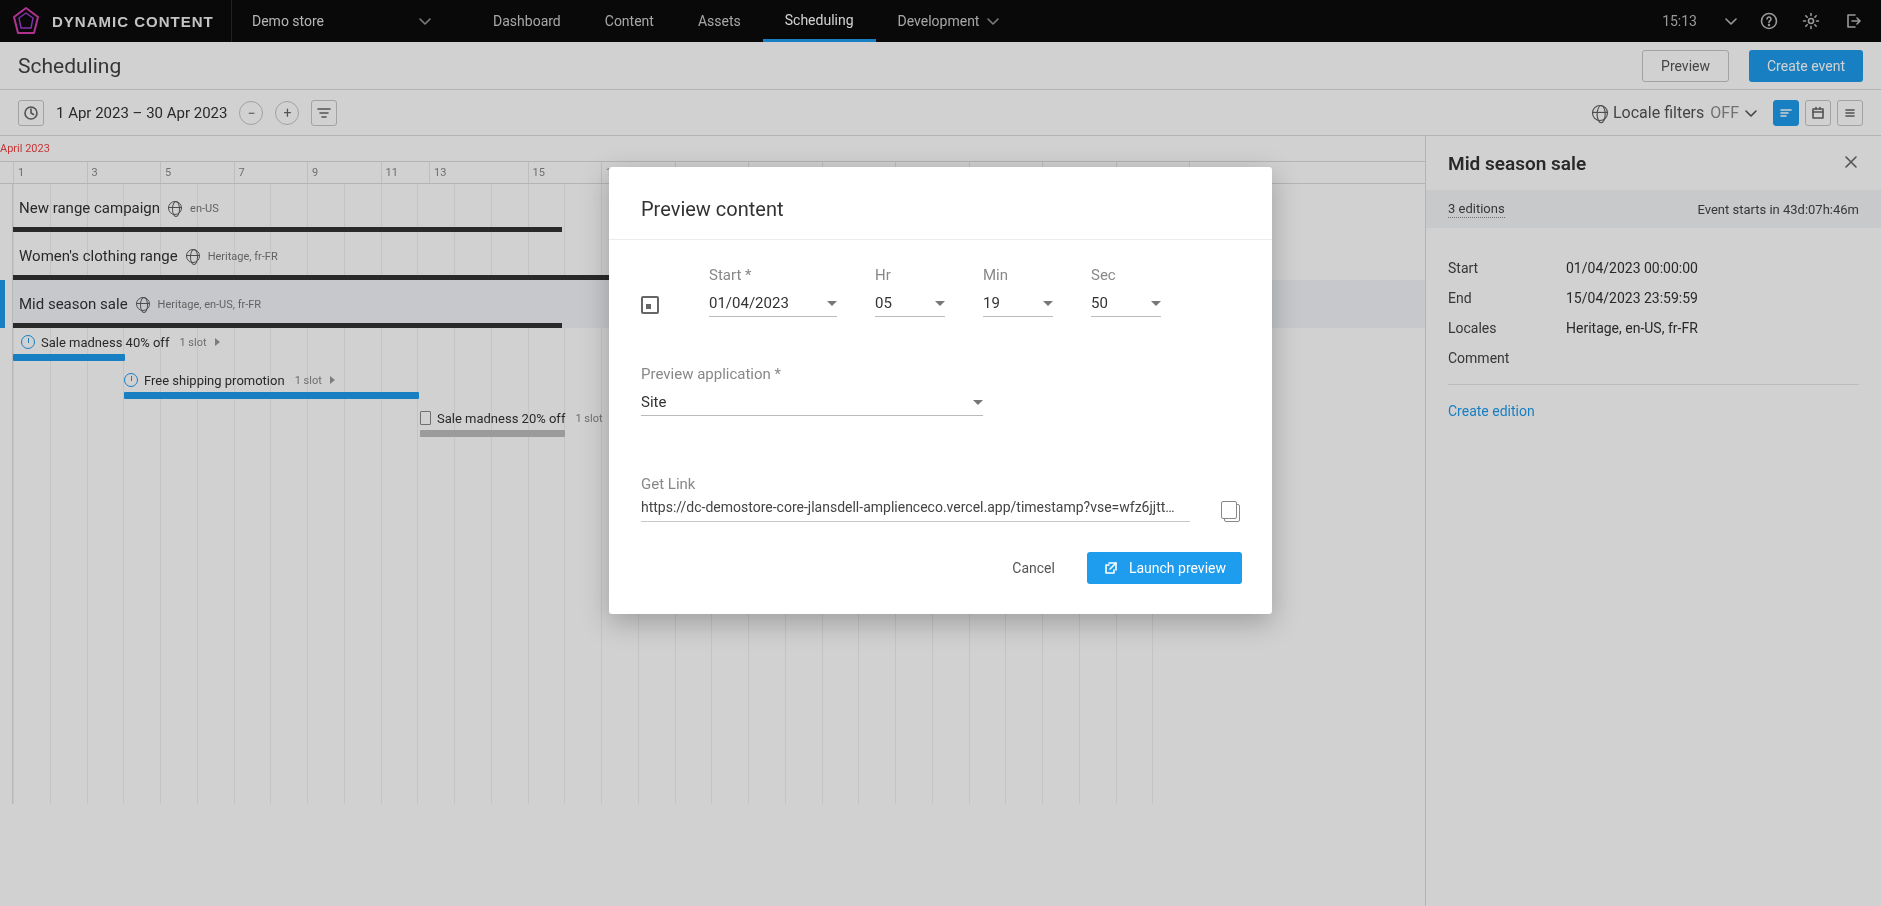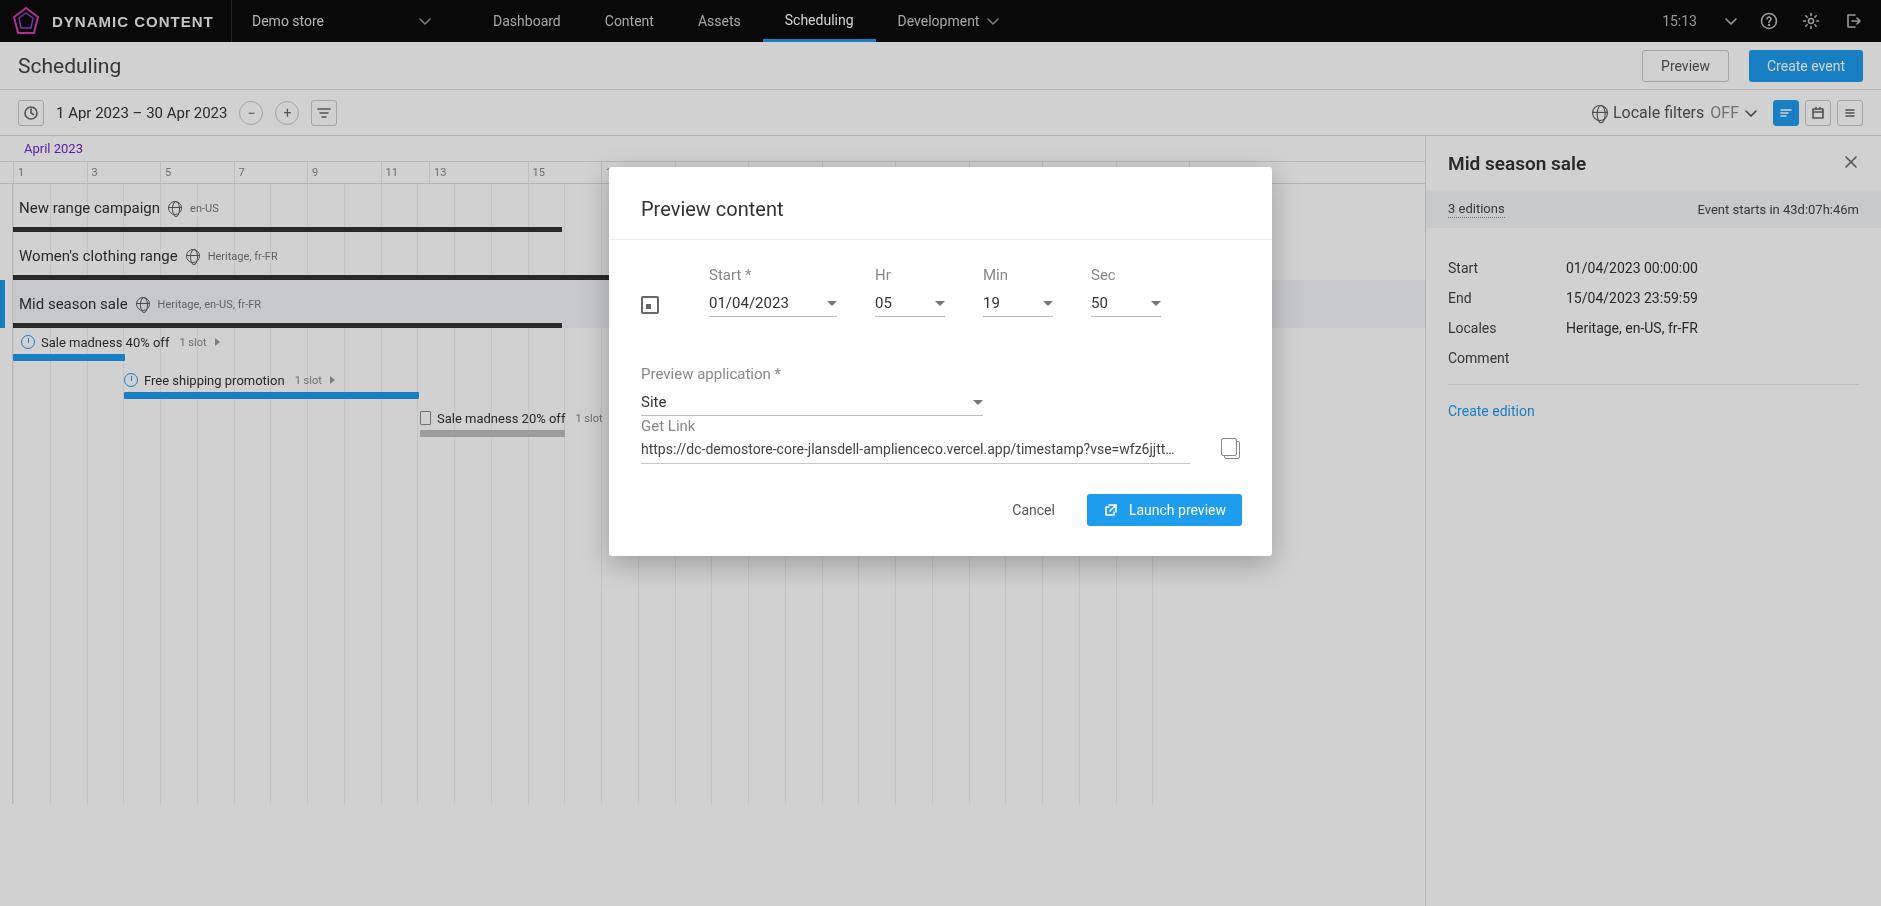--- a/index.html
+++ b/index.html
@@ -47,21 +47,21 @@
   .toolbar .daterange{font-size:15px;color:#333;}
   .toolbar-right{display:flex;align-items:center;gap:16px;}
   .locale-filter{display:flex;align-items:center;gap:6px;color:#555;cursor:pointer;}
   .muted{color:var(--muted);}
   .viewseg{display:flex;gap:6px;}
   .viewseg .seg{width:26px;height:26px;border:1px solid #c6c6c6;border-radius:3px;display:inline-flex;align-items:center;justify-content:center;color:#666;cursor:pointer;}
   .viewseg .seg.active{background:var(--blue);border-color:var(--blue);color:#fff;}
   
   .main{position:absolute;top:136px;left:0;right:0;bottom:0;display:flex;}
   .timeline-wrap{flex:1;position:relative;border-right:1px solid var(--border);overflow:hidden;}
-  .month-row{height:26px;border-bottom:1px solid var(--border);padding-left:24px;font-size:13px;color:#6d28d9;display:flex;align-items:center;}
+  .month-row{height:26px;border-bottom:1px solid var(--border);font-size:11px;color:#ef4444;display:flex;align-items:center;}
   .days-row{height:22px;border-bottom:1px solid var(--border);position:relative;font-size:11px;color:#888;}
   .days-row .tick{position:absolute;top:0;bottom:0;border-left:1px solid #e8e8e8;padding-left:4px;display:flex;align-items:center;}
   .gantt{position:relative;height:620px;}
   .col{position:absolute;top:0;bottom:0;border-left:1px solid #f0f0f0;}
   .gutter{position:absolute;left:0;top:0;width:13px;height:100%;background:#fff;}
   .gutter::after{content:"";position:absolute;left:12px;top:0;bottom:0;width:1px;background:#e0e0e0;}
   .event-group{position:absolute;left:13px;right:0;}
   .event-group .row{height:48px;display:flex;align-items:center;padding-left:6px;gap:8px;}
   .event-group.selected .row{background:#f2f5f8;}
   .event-group .name{font-size:15px;color:#333;}
@@ -101,22 +101,22 @@
   .modal-body{padding:26px 32px 10px;}
   .modal-desc{font-size:14px;color:#555;margin-bottom:34px;}
   .field-row{display:flex;gap:38px;align-items:flex-end;margin-bottom:48px;}
   .md-field{display:flex;flex-direction:column;}
   .md-label{font-size:15px;color:#888;margin-bottom:6px;}
   .md-input{border:none;border-bottom:1px solid #bbb;font-size:15px;color:#333;padding:4px 0;background:transparent;outline:none;}
   .md-select{display:flex;align-items:center;justify-content:space-between;gap:20px;min-width:60px;}
   .tri-down{width:0;height:0;border-left:5px solid transparent;border-right:5px solid transparent;border-top:5px solid #777;display:inline-block;}
   .cal-ico{width:18px;height:18px;border:2px solid #666;border-radius:2px;margin-right:12px;position:relative;top:-3px;display:inline-block;}
   .cal-ico::before{content:"";position:absolute;left:3px;top:6px;width:5px;height:5px;background:#666;}
-  .get-link-group{}
-  .link-row{display:flex;align-items:center;gap:34px;}
+  .get-link-group{margin-top:58px;}
+  .link-row{display:flex;align-items:flex-end;gap:34px;}
   .link-input{flex:1;border:none;border-bottom:1px solid #c8c8c8;font-size:14px;color:#444;padding:6px 0;white-space:nowrap;overflow:hidden;text-overflow:ellipsis;}
   .copy-ico{width:16px;height:18px;border:1.5px solid #888;border-radius:2px;position:relative;cursor:pointer;}
   .copy-ico::after{content:"";position:absolute;left:-4px;top:-4px;width:14px;height:16px;border:1.5px solid #888;border-radius:2px;background:#fff;}
   .modal-actions{display:flex;justify-content:flex-end;gap:28px;padding:20px 30px 30px;}
   .btn-flat{background:none;border:none;color:#555;font-size:14px;cursor:pointer;padding:6px 4px;}
   .btn-launch{background:var(--blue);color:#fff;border:none;border-radius:3px;padding:8px 16px;font-size:14px;display:inline-flex;align-items:center;gap:10px;cursor:pointer;}
   
   svg{stroke:currentColor;fill:none;stroke-width:1.6;stroke-linecap:round;stroke-linejoin:round;}
 </style>
 </head>

